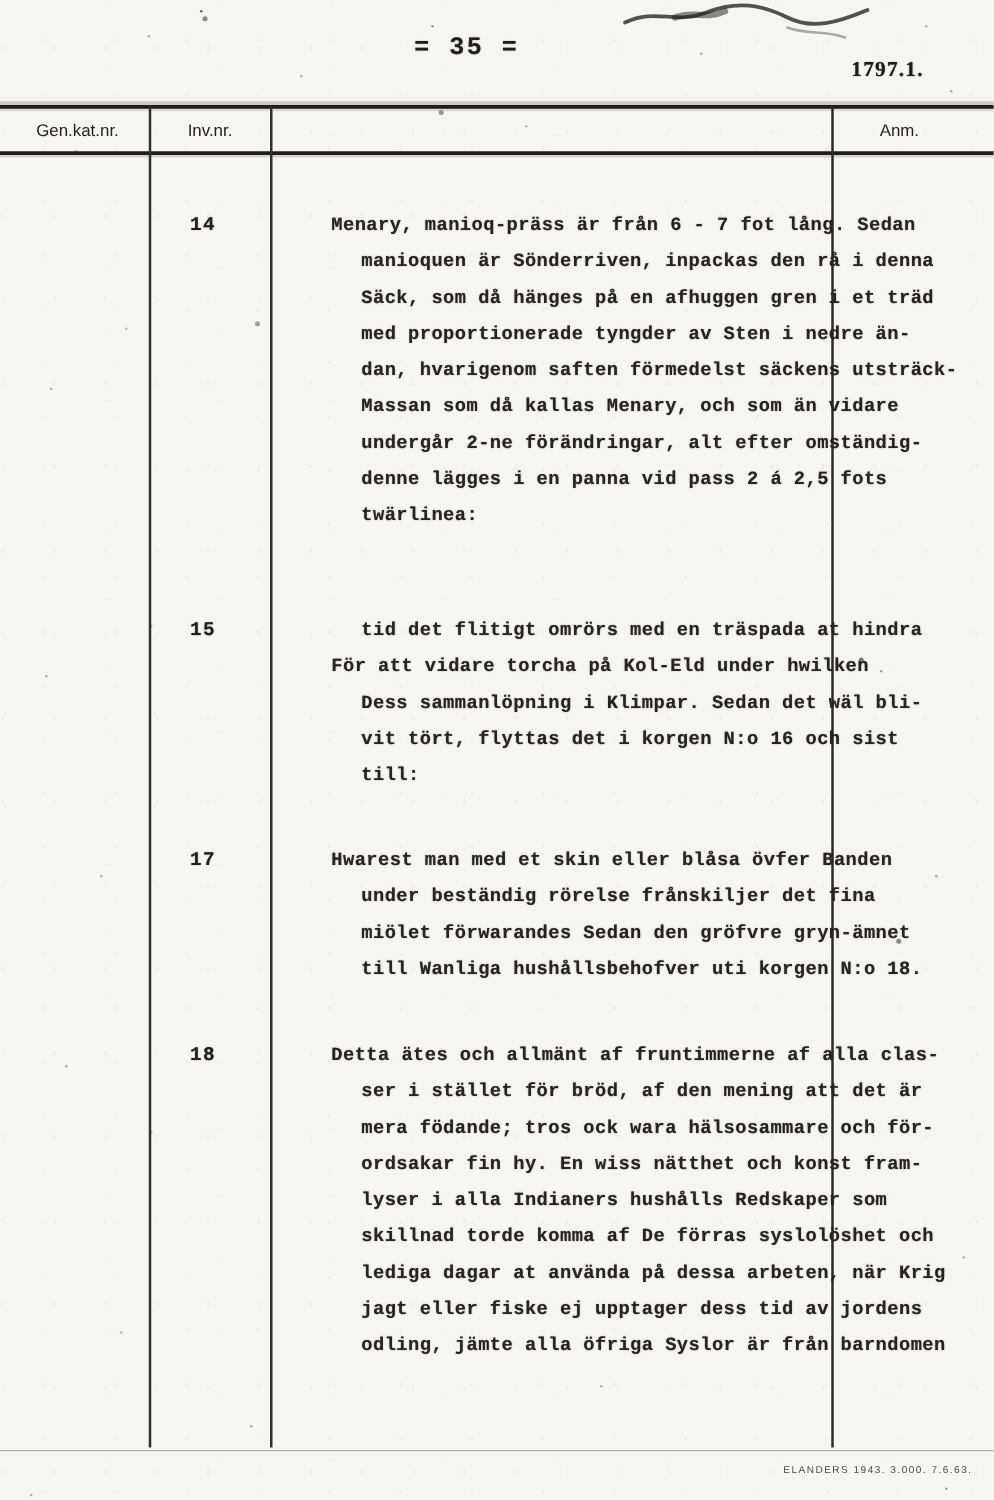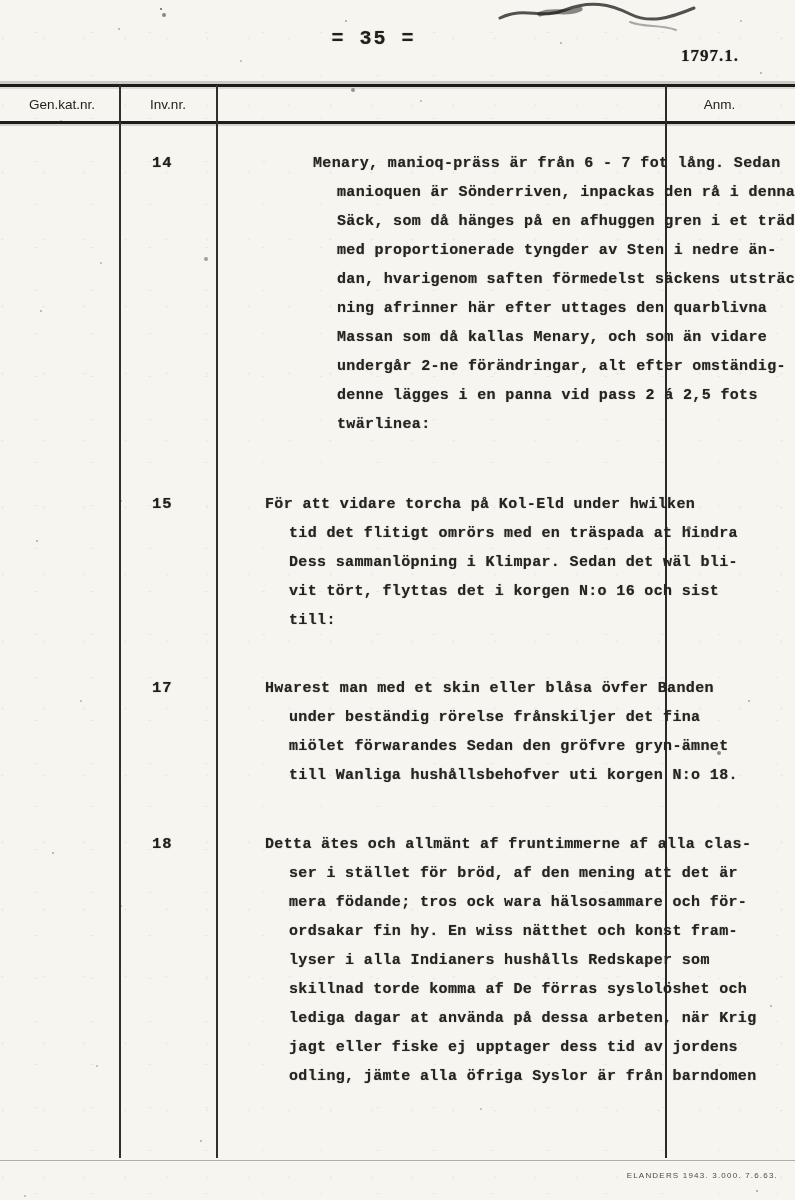--- a/index.html
+++ b/index.html
@@ -112,41 +112,40 @@
   <div class="col-label col-genkat">Gen.kat.nr.</div>
   <div class="col-label col-invnr">Inv.nr.</div>
   <div class="col-label col-anm">Anm.</div>
 
   <div class="rule rule-hdr"></div>
 
   <div class="vline vline-1"></div>
   <div class="vline vline-2"></div>
   <div class="vline vline-3"></div>
 
-  <section class="entry" style="top:149px;padding-left:48px;">
+  <section class="entry" style="top:166px;">
     <div class="num">14</div>
     <div class="lines">
         <div class="line first">Menary, manioq-präss är från 6 - 7 fot lång. Sedan</div>
         <div class="line">manioquen är Sönderriven, inpackas den rå i denna</div>
         <div class="line">Säck, som då hänges på en afhuggen gren i et träd</div>
         <div class="line">med proportionerade tyngder av Sten i nedre än-</div>
         <div class="line">dan, hvarigenom saften förmedelst säckens utsträck-</div>
-        <div class="line">ning afrinner här efter uttages den quarblivna</div>
         <div class="line">Massan som då kallas Menary, och som än vidare</div>
         <div class="line">undergår 2-ne förändringar, alt efter omständig-</div>
         <div class="line">denne lägges i en panna vid pass 2 á 2,5 fots</div>
         <div class="line">twärlinea:</div>
       </div>
   </section>
 
   <section class="entry" style="top:490px;">
     <div class="num">15</div>
     <div class="lines">
+        <div class="line">tid det flitigt omrörs med en träspada at hindra</div>
         <div class="line first">För att vidare torcha på Kol-Eld under hwilken</div>
-        <div class="line">tid det flitigt omrörs med en träspada at hindra</div>
         <div class="line">Dess sammanlöpning i Klimpar. Sedan det wäl bli-</div>
         <div class="line">vit tört, flyttas det i korgen N:o 16 och sist</div>
         <div class="line">till:</div>
       </div>
   </section>
 
   <section class="entry" style="top:674px;">
     <div class="num">17</div>
     <div class="lines">
         <div class="line first">Hwarest man med et skin eller blåsa övfer Banden</div>

